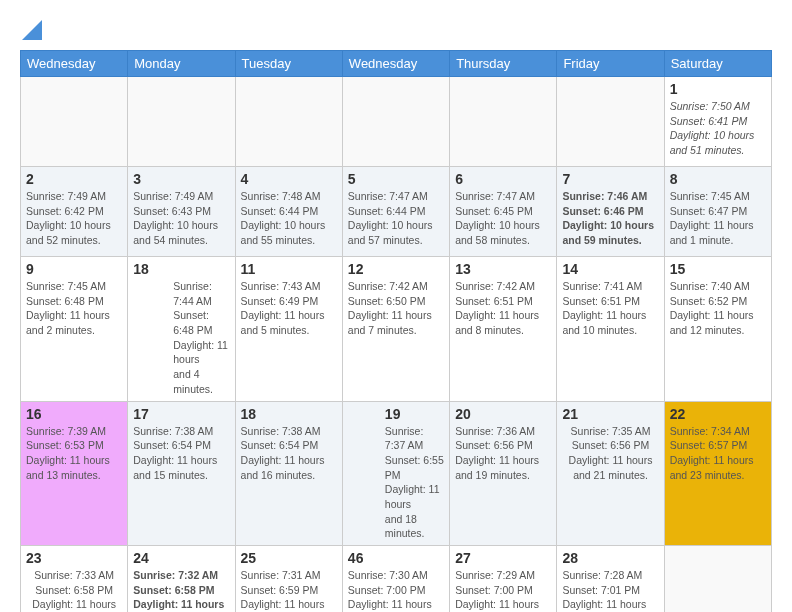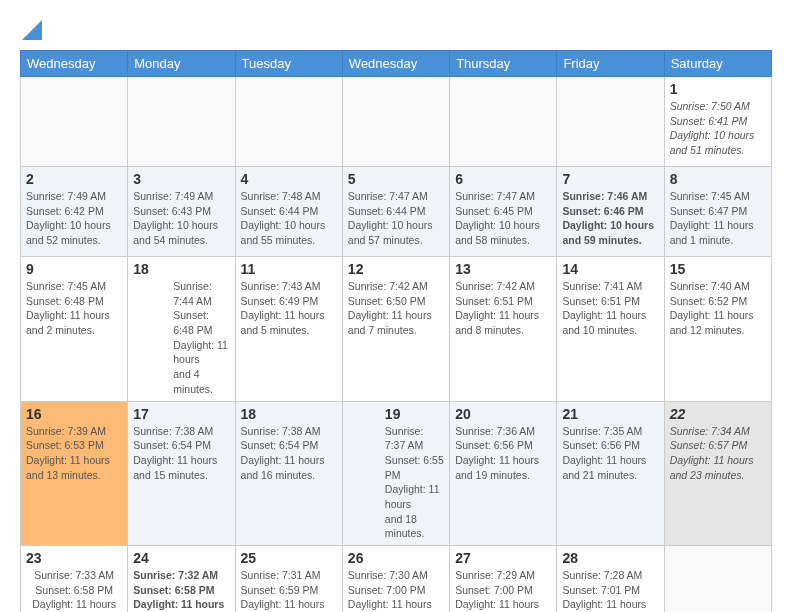--- a/index.html
+++ b/index.html
@@ -218,21 +218,21 @@
         </td>
         <td>
           <span class="day-number">15</span>
           <div class="day-info" style="white-space: pre-line;">Sunrise: 7:40 AM
 Sunset: 6:52 PM
 Daylight: 11 hours
 and 12 minutes.</div>
         </td>
       </tr>
       <tr>
-        <td style="background-color: #fdba74;">
+        <td style="background-color: #f0abfc;">
           <span class="day-number">16</span>
           <div class="day-info" style="white-space: pre-line;">Sunrise: 7:39 AM
 Sunset: 6:53 PM
 Daylight: 11 hours
 and 13 minutes.</div>
         </td>
         <td style="background-color: rgb(240, 244, 248);">
           <span class="day-number">17</span>
           <div class="day-info" style="white-space: pre-line;">Sunrise: 7:38 AM
 Sunset: 6:54 PM
@@ -255,26 +255,26 @@
         </td>
         <td style="background-color: rgb(240, 244, 248);">
           <span class="day-number">20</span>
           <div class="day-info" style="white-space: pre-line;">Sunrise: 7:36 AM
 Sunset: 6:56 PM
 Daylight: 11 hours
 and 19 minutes.</div>
         </td>
         <td style="background-color: rgb(240, 244, 248);">
           <span class="day-number">21</span>
-          <div class="day-info" style="white-space: pre-line;">Sunrise: 7:35 AM
+          <div class="day-info" style="white-space: pre-line; text-align: center;">Sunrise: 7:35 AM
 Sunset: 6:56 PM
 Daylight: 11 hours
 and 21 minutes.</div>
         </td>
-        <td style="background-color: #e5e5e5; font-style: italic;">
+        <td style="background-color: #eab308;">
           <span class="day-number">22</span>
           <div class="day-info" style="white-space: pre-line;">Sunrise: 7:34 AM
 Sunset: 6:57 PM
 Daylight: 11 hours
 and 23 minutes.</div>
         </td>
       </tr>
       <tr>
         <td>
           <span class="day-number">23</span>
@@ -291,21 +291,21 @@
 and 26 minutes.</div>
         </td>
         <td>
           <span class="day-number">25</span>
           <div class="day-info" style="white-space: pre-line;">Sunrise: 7:31 AM
 Sunset: 6:59 PM
 Daylight: 11 hours
 and 28 minutes.</div>
         </td>
         <td>
-          <span class="day-number">26</span>
+          <span class="day-number">46</span>
           <div class="day-info" style="white-space: pre-line;">Sunrise: 7:30 AM
 Sunset: 7:00 PM
 Daylight: 11 hours
 and 29 minutes.</div>
         </td>
         <td>
           <span class="day-number">27</span>
           <div class="day-info" style="white-space: pre-line;">Sunrise: 7:29 AM
 Sunset: 7:00 PM
 Daylight: 11 hours

